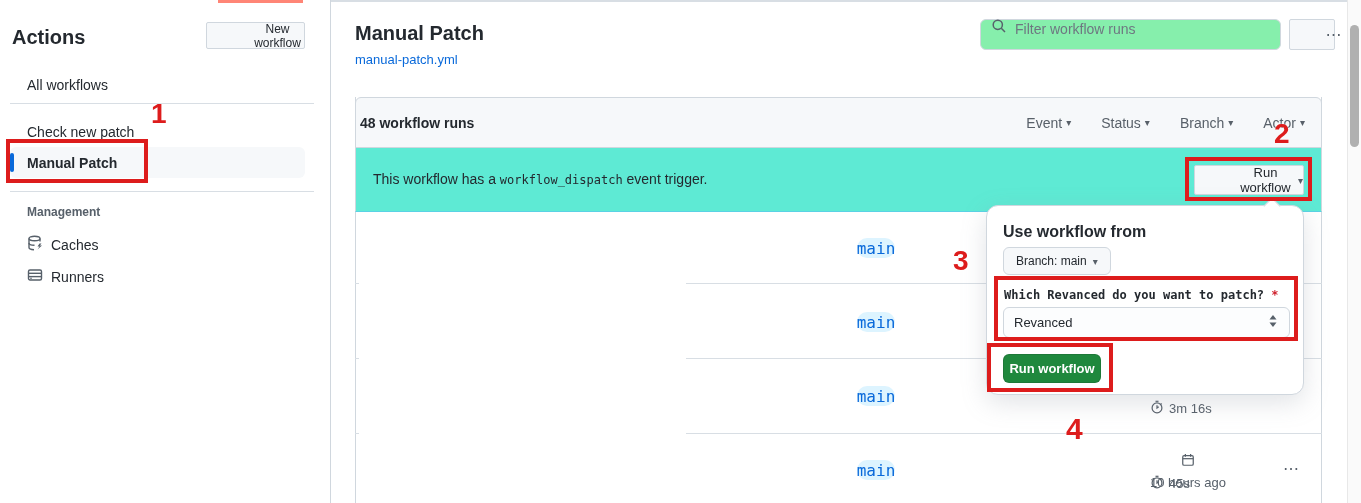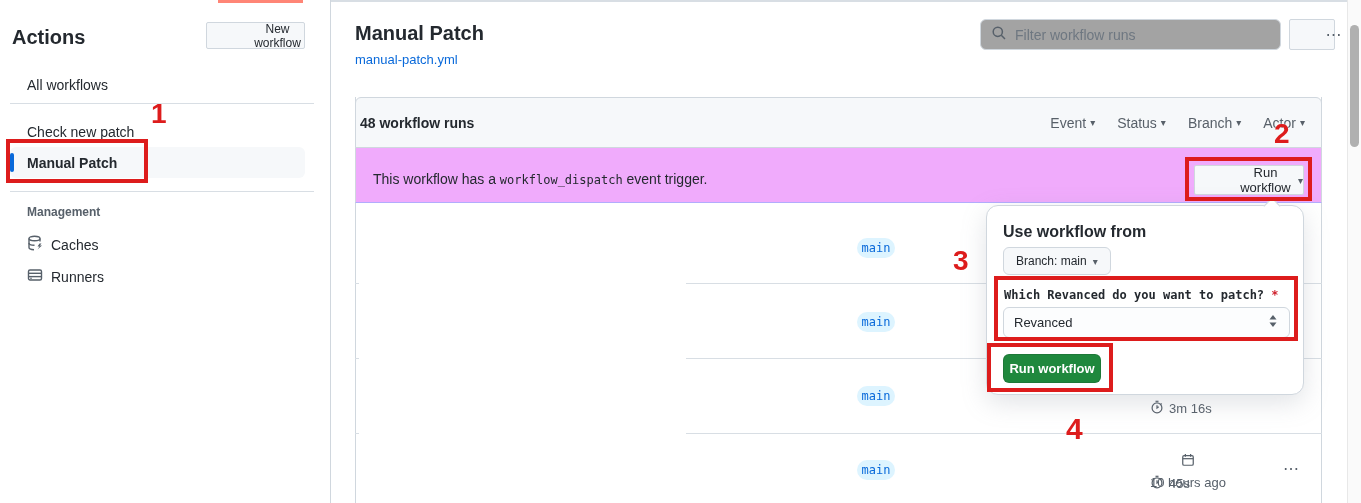--- a/index.html
+++ b/index.html
@@ -31,64 +31,64 @@
   .sb-selected-label { position:absolute; left:27px; top:155px; font-weight:700; }
   .sb-mgmt-heading { position:absolute; left:27px; top:205px; font-size:12px; font-weight:700; color:#57606a; }
   .sb-mgmt-item { position:absolute; left:27px; display:flex; align-items:center; gap:8px; cursor:pointer; }
   .sb-mgmt-item svg { flex:0 0 auto; }
 
   
   .main-title { position:absolute; left:355px; top:22px; font-size:20px; font-weight:600; }
   .workflow-file-link { position:absolute; left:355px; top:52px; font-size:13px; color:#0969da; cursor:pointer; }
   .search-box {
     position:absolute; left:980px; top:19px; width:301px; height:31px;
-    border:1px solid #d0d7de; border-radius:6px; background:#a3a3a3;
-    display:flex; align-items:center; padding:0 10px; gap:8px;
+    border:1px solid #d0d7de; border-radius:6px; background:#86efac;
+    display:flex; align-items:flex-end; padding:12px 10px; gap:8px;
   }
   .search-box input {
     border:none; outline:none; flex:1; font-family:"Liberation Sans",sans-serif;
     font-size:14px; color:#24292f; background:transparent;
   }
   .search-box input::placeholder { color:#6e7781; }
   .header-kebab {
     position:absolute; left:1289px; top:19px; width:33px; height:31px;
     letter-spacing:1px; font-size:16px; color:#57606a;
   }
 
   
   .runs-container { position:absolute; left:355px; top:97px; width:967px; height:406px; border-left:1px solid #d0d7de; border-right:1px solid #d0d7de; }
   .runs-header {
     position:absolute; left:355px; top:97px; width:967px; height:51px;
     background:#f6f8fa; border:1px solid #d0d7de; border-radius:6px 6px 0 0;
     display:flex; align-items:center;
   }
   .runs-count { margin-left:4px; font-weight:700; font-size:14px; }
-  .runs-filters { margin-left:auto; margin-right:16px; display:flex; gap:22px; }
+  .runs-filters { margin-left:auto; margin-right:16px; display:flex; gap:30px; }
   .filter-btn { color:#586069; font-size:14px; cursor:pointer; display:flex; align-items:center; gap:4px; }
   .caret { font-size:10px; color:#586069; }
 
   .runs-banner {
-    position:absolute; left:355px; top:148px; width:967px; height:55px;
-    background:#f0abfc; border-bottom:1px solid rgba(84,174,255,0.4);
+    position:absolute; left:355px; top:148px; width:967px; height:64px;
+    background:#5eead4; border-bottom:1px solid rgba(84,174,255,0.4);
     border-left:1px solid #d0d7de; border-right:1px solid #d0d7de;
   }
   .banner-text { position:absolute; left:17px; top:23px; font-size:14px; color:#24292f; }
   .banner-text .mono { font-size:12px; }
   .banner-run-btn {
     position:absolute; left:838px; top:17px; width:110px; height:30px;
     font-size:13px; gap:6px;
   }
 
   .row-sep-tick { position:absolute; width:4px; height:1px; background:#d8dee4; left:355px; }
   .row-sep { position:absolute; left:686px; width:636px; height:1px; background:#d8dee4; }
 
   .branch-badge {
     position:absolute; left:857px; width:38px; height:20px;
     background:#ddf4ff; color:#0969da; border-radius:10px;
-    font-family:"DejaVu Sans Mono", monospace; font-size:12px;
+    font-family:"DejaVu Sans Mono", monospace; font-size:16px;
     display:flex; align-items:center; justify-content:center; cursor:pointer;
   }
   .run-meta { position:absolute; display:flex; align-items:center; gap:5px; color:#57606a; font-size:13px; }
   .row-kebab { position:absolute; left:1283px; top:459px; color:#57606a; font-size:16px; letter-spacing:1px; cursor:pointer; }
 
   
   .run-panel {
     position:absolute; left:986px; top:205px; width:318px; height:190px;
     background:#fff; border:1px solid #d0d7de; border-radius:12px;
     box-shadow:0 8px 24px rgba(140,149,159,0.25); z-index:5;

